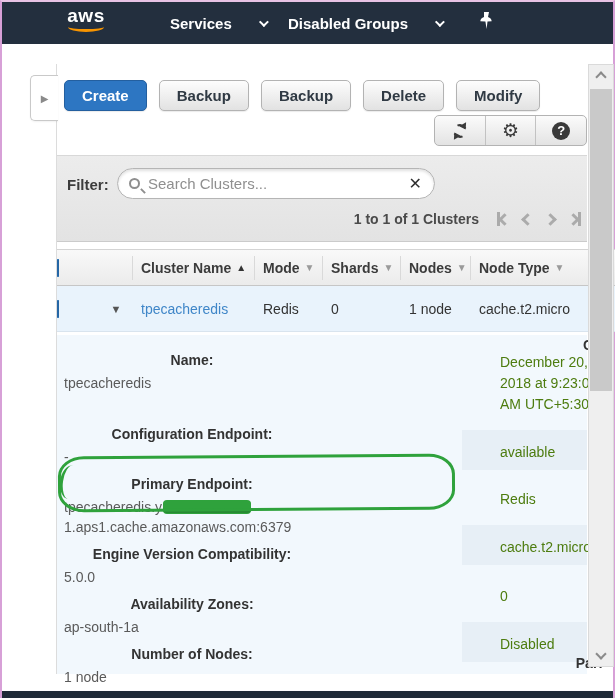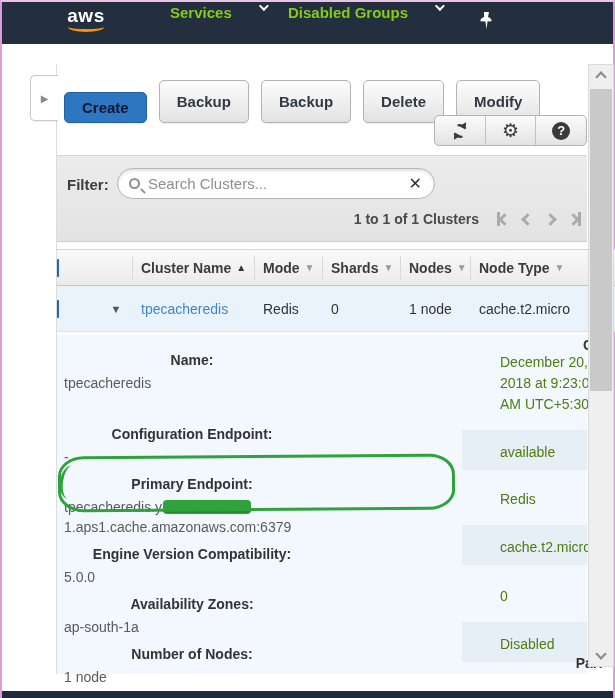--- a/index.html
+++ b/index.html
@@ -6,30 +6,30 @@
   html,body { width:615px; height:698px; }
   body { font-family: "Liberation Sans", "DejaVu Sans", sans-serif; background:#fff; position:relative; overflow:hidden; }
 
   .screen { position:absolute; inset:0; border-left:2px solid #d7a0d7; border-right:2px solid #d7a0d7; border-top:2px solid #e8c3e4; background:#fff; }
 
   
   .navbar { position:absolute; left:0; right:0; top:0; height:42px; background:#232f3e; display:flex; align-items:center; }
   .aws-logo { position:absolute; left:62px; top:4px; width:44px; text-align:center; }
   .aws-logo .aws-text { color:#fff; font-weight:bold; font-size:19px; letter-spacing:0.5px; line-height:19px; display:block; }
   .aws-swoosh { display:block; margin:0 auto; width:36px; height:7px; border-bottom:3px solid #f79400; border-radius:0 0 70% 70% / 0 0 100% 100%; }
-  .nav-item { position:absolute; color:#84cc16; font-weight:bold; font-size:15px; display:flex; gap:27px; height:38px; cursor:pointer; }
+  .nav-item { position:absolute; color:#ffffff; font-weight:bold; font-size:15px; display:flex; align-items:center; gap:27px; height:38px; cursor:pointer; }
   .nav-services { left:168px; }
   .nav-resource { left:286px; }
   .chev-down { width:7px; height:7px; border-right:2px solid #fff; border-bottom:2px solid #fff; transform:rotate(45deg) translateY(-2px); display:inline-block; }
   .nav-pin { position:absolute; left:476px; top:9px; }
 
   
   .btn-row { position:absolute; left:62px; top:78px; display:flex; gap:12px; }
   .btn { font-weight:bold; font-size:15px; padding:6px 17px; border-radius:5px; border:1px solid #b3b3b3; background:linear-gradient(#fdfdfd,#e2e2e2); color:#303a44; cursor:pointer; box-shadow:0 1px 1px rgba(0,0,0,0.08); }
-  .btn-primary { background:#2d76c2; border-color:#235f9f; color:#0f172a;margin-top:12px; }
+  .btn-primary { background:#2d76c2; border-color:#235f9f; color:#ffffff; }
 
   
   .icon-bar { position:absolute; left:432px; top:113px; width:153px; height:31px; border:1px solid #b3b3b3; border-radius:5px; background:linear-gradient(#fbfbfb,#e3e3e3); display:flex; }
   .icon-cell { flex:1; display:flex; align-items:center; justify-content:center; border-right:1px solid #c2c2c2; cursor:pointer; }
   .icon-cell:last-child { border-right:none; }
   .refresh-glyph { position:relative; width:14px; height:14px; border:2px solid #3a3a3a; border-radius:50%; border-left-color:transparent; border-right-color:transparent; transform:rotate(20deg); }
   .refresh-glyph::before { content:""; position:absolute; right:-4px; top:-3px; border:4px solid transparent; border-left:6px solid #3a3a3a; transform:rotate(40deg); }
   .refresh-glyph::after { content:""; position:absolute; left:-4px; bottom:-3px; border:4px solid transparent; border-right:6px solid #3a3a3a; transform:rotate(40deg); }
   .gear-glyph { font-size:19px; color:#3a3a3a; line-height:1; }
   .help-glyph { width:18px; height:18px; border-radius:50%; background:#3a3a3a; color:#fff; font-weight:bold; font-size:13px; display:flex; align-items:center; justify-content:center; }

